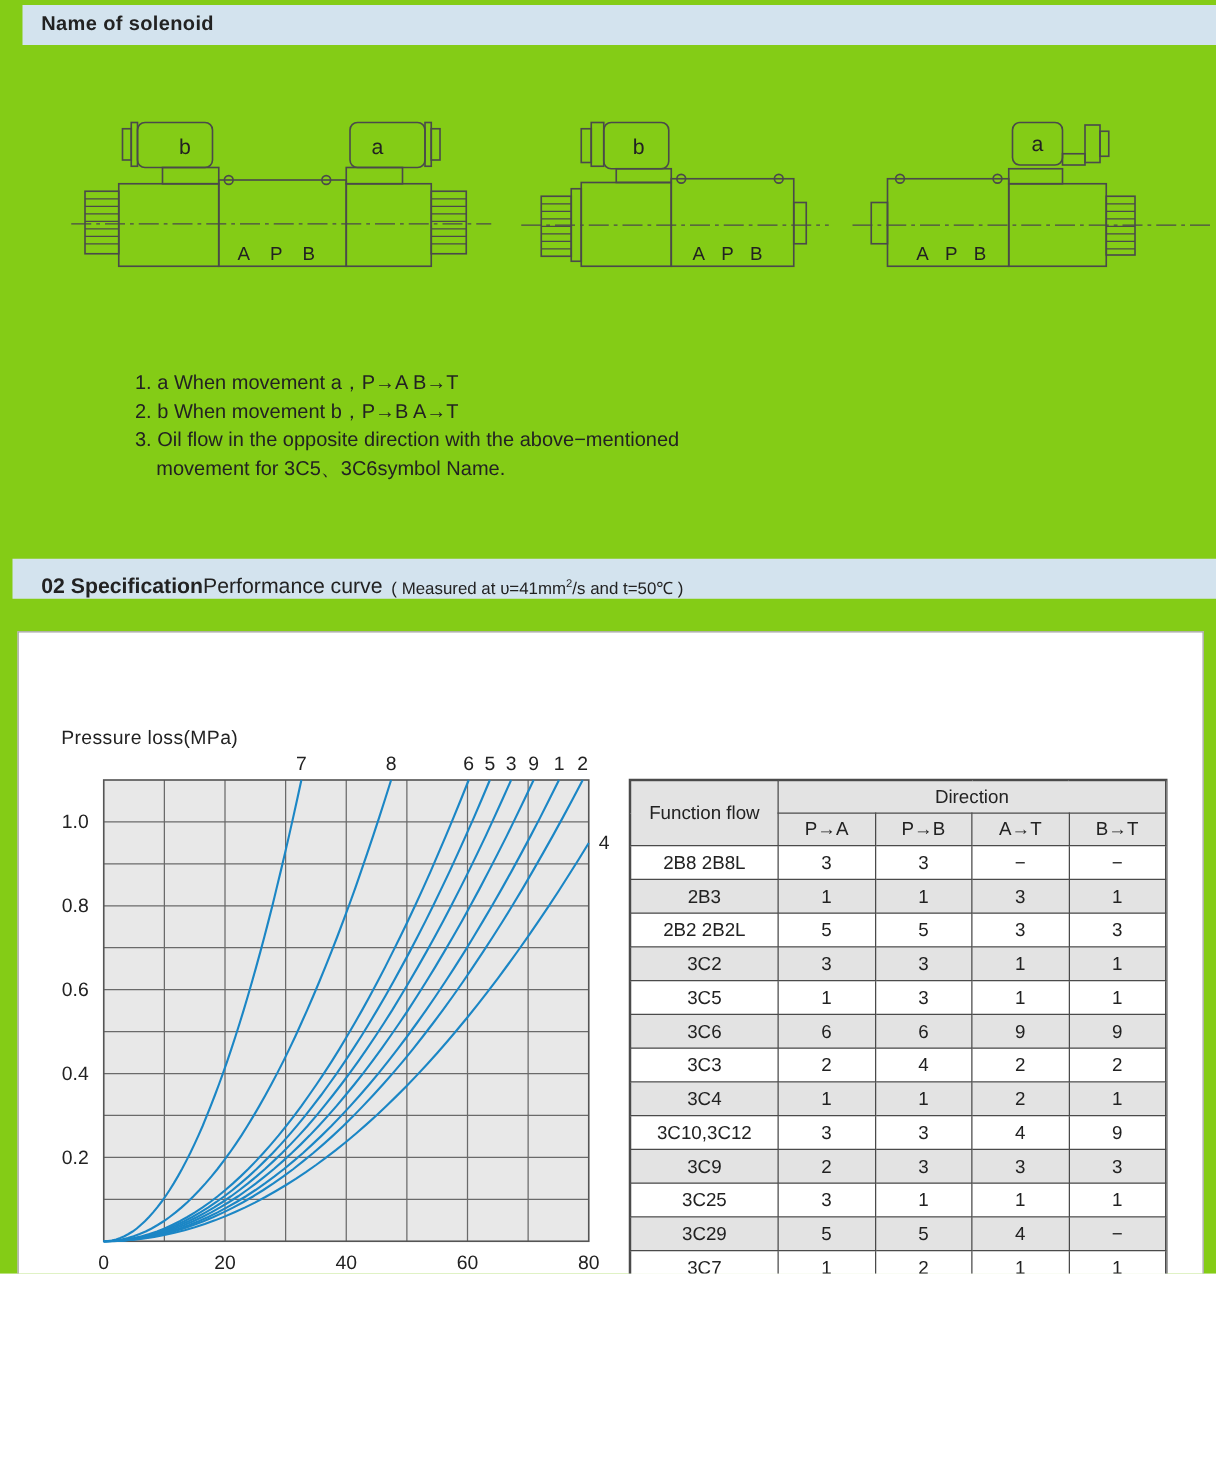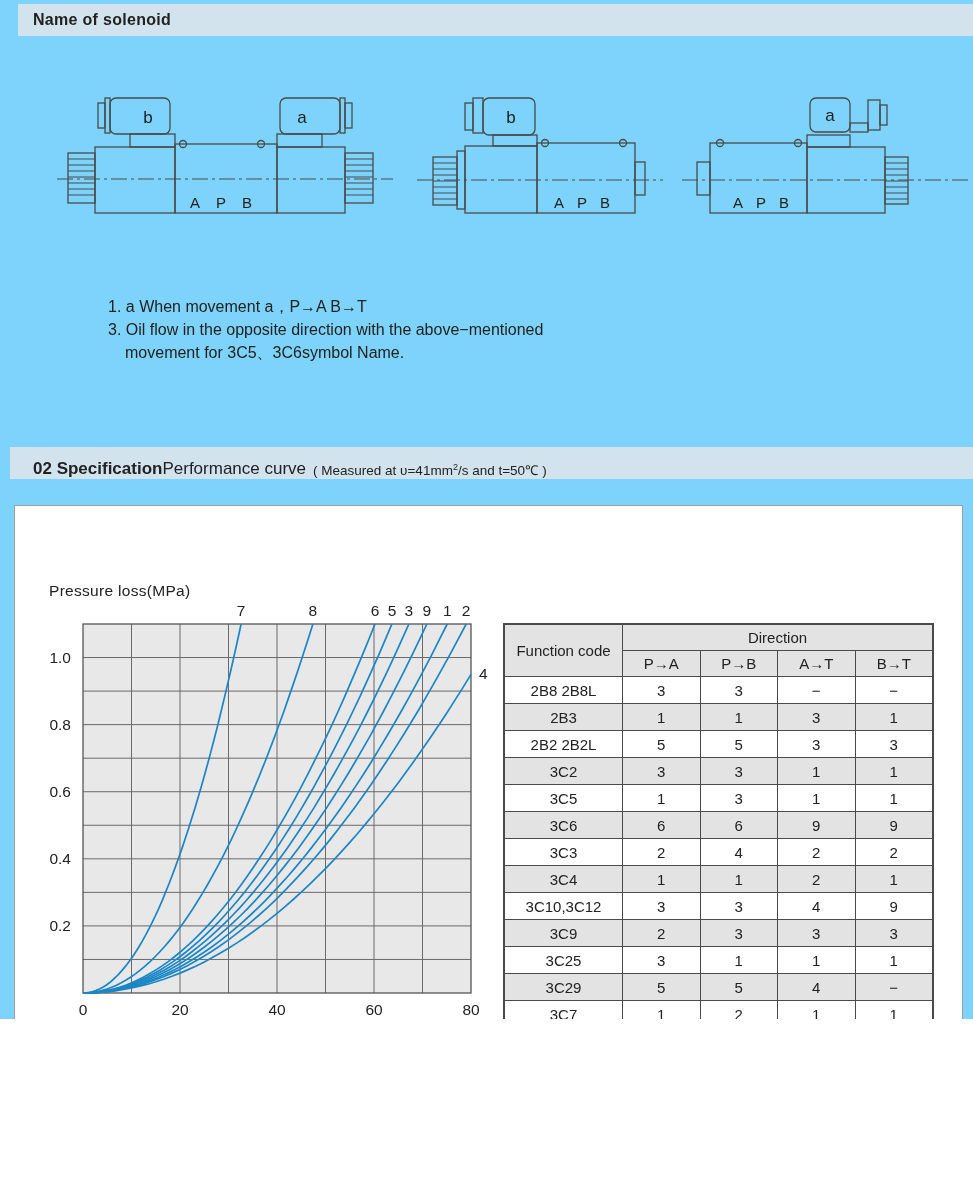--- a/index.html
+++ b/index.html
@@ -1,18 +1,18 @@
 <!DOCTYPE html>
 <html><head>
 <meta charset="utf-8">
 <style>
   * { margin:0; padding:0; box-sizing:border-box; }
   html,body { background:#fff; }
   body { font-family:"Liberation Sans", sans-serif; color:#222; }
-  #page { position:relative; width:973px; height:1019px; background:#7dd3fc; overflow:hidden;padding-left:32px; }
+  #page { position:relative; width:973px; height:1019px; background:#84cc16; overflow:hidden;padding-left:32px; }
 
   
   .bluebar { position:absolute; background:#d3e3ee; }
   #top-bar { left:18px; right:0; top:4px; height:32px; }
   #top-bar .t { font-weight:bold; font-size:16px; line-height:32px; padding-left:15px; letter-spacing:.3px; }
   #section-bar { left:10px; right:0; top:447px; height:32px; display:flex; align-items:flex-end; }
   #section-bar .num { font-weight:bold; font-size:17px; padding-left:23px; }
   #section-bar .sub { font-size:17px; }
   #section-bar .cond { font-size:13.5px; margin-left:7px; }
   .cond sup { font-size:9px; }
@@ -115,20 +115,21 @@
     <rect x="170" y="38" width="18" height="9" fill="#fff"></rect>
     <rect x="188" y="15" width="12" height="30" fill="#fff"></rect>
     <rect x="200" y="20" width="7" height="20" fill="#fff"></rect>
     <text x="150" y="36" font-size="17" text-anchor="middle">a</text>
     <rect x="205" y="72" width="23" height="47"></rect>
     <path class="thin" d="M205 78h23M205 84h23M205 90h23M205 96h23M205 102h23M205 108h23M205 114h23"></path>
   </svg>
 
   <div id="notes">
     <div>1. a When movement a，P→A  B→T</div>
+    <div>2. b When movement b，P→B  A→T</div>
     <div>3. Oil flow in the opposite direction with the above−mentioned</div>
     <div class="in">movement for 3C5、3C6symbol Name.</div>
   </div>
 
   <div id="section-bar" class="bluebar">
     <span class="num">02 Specification</span>
     <span class="sub">Performance curve</span>
     <span class="cond"><span>( Measured at  υ=41mm</span><sup>2</sup><span>/s and t=50℃ )</span></span>
   </div>
 
@@ -189,21 +190,21 @@
       <table id="func-table">
         <colgroup>
             <col class="fc">
             <col>
             <col>
             <col>
             <col>
           </colgroup>
         <thead>
           <tr>
-            <th rowspan="2">Function code</th>
+            <th rowspan="2">Function flow</th>
             <th colspan="4">Direction</th>
           </tr>
           <tr>
             <th>P→A</th>
             <th>P→B</th>
             <th>A→T</th>
             <th>B→T</th>
           </tr>
         </thead>
         <tbody id="table-body">

